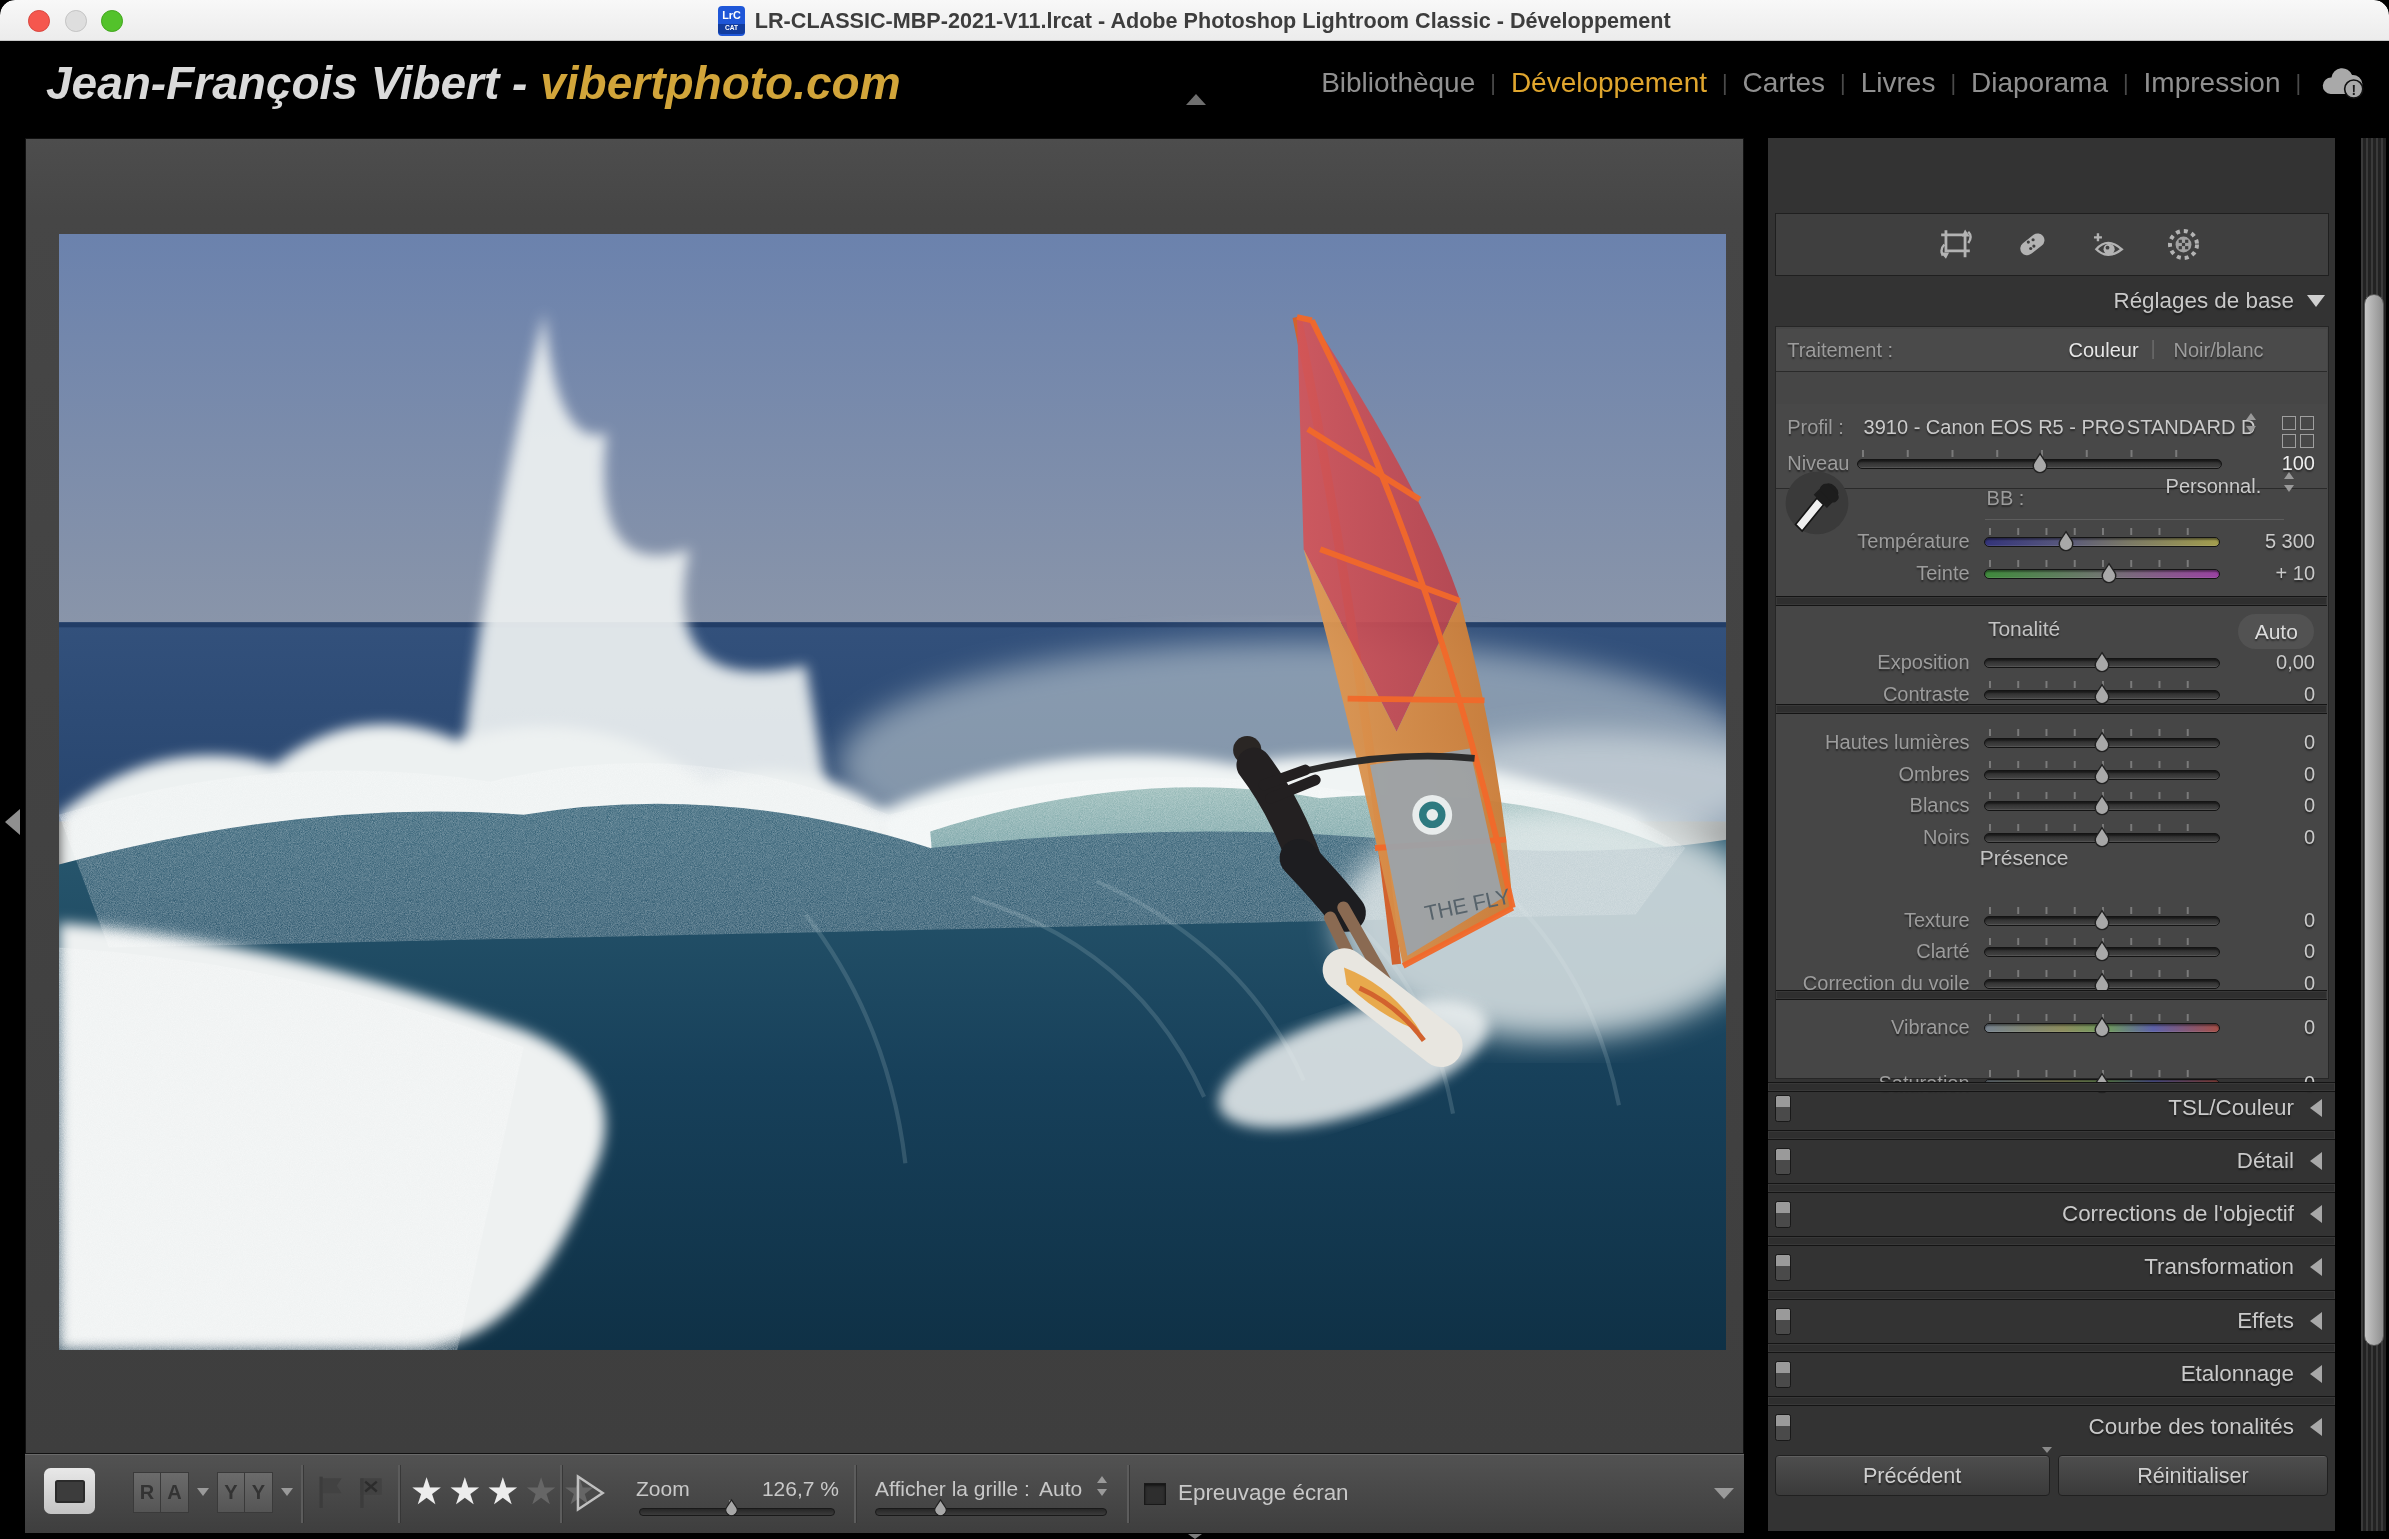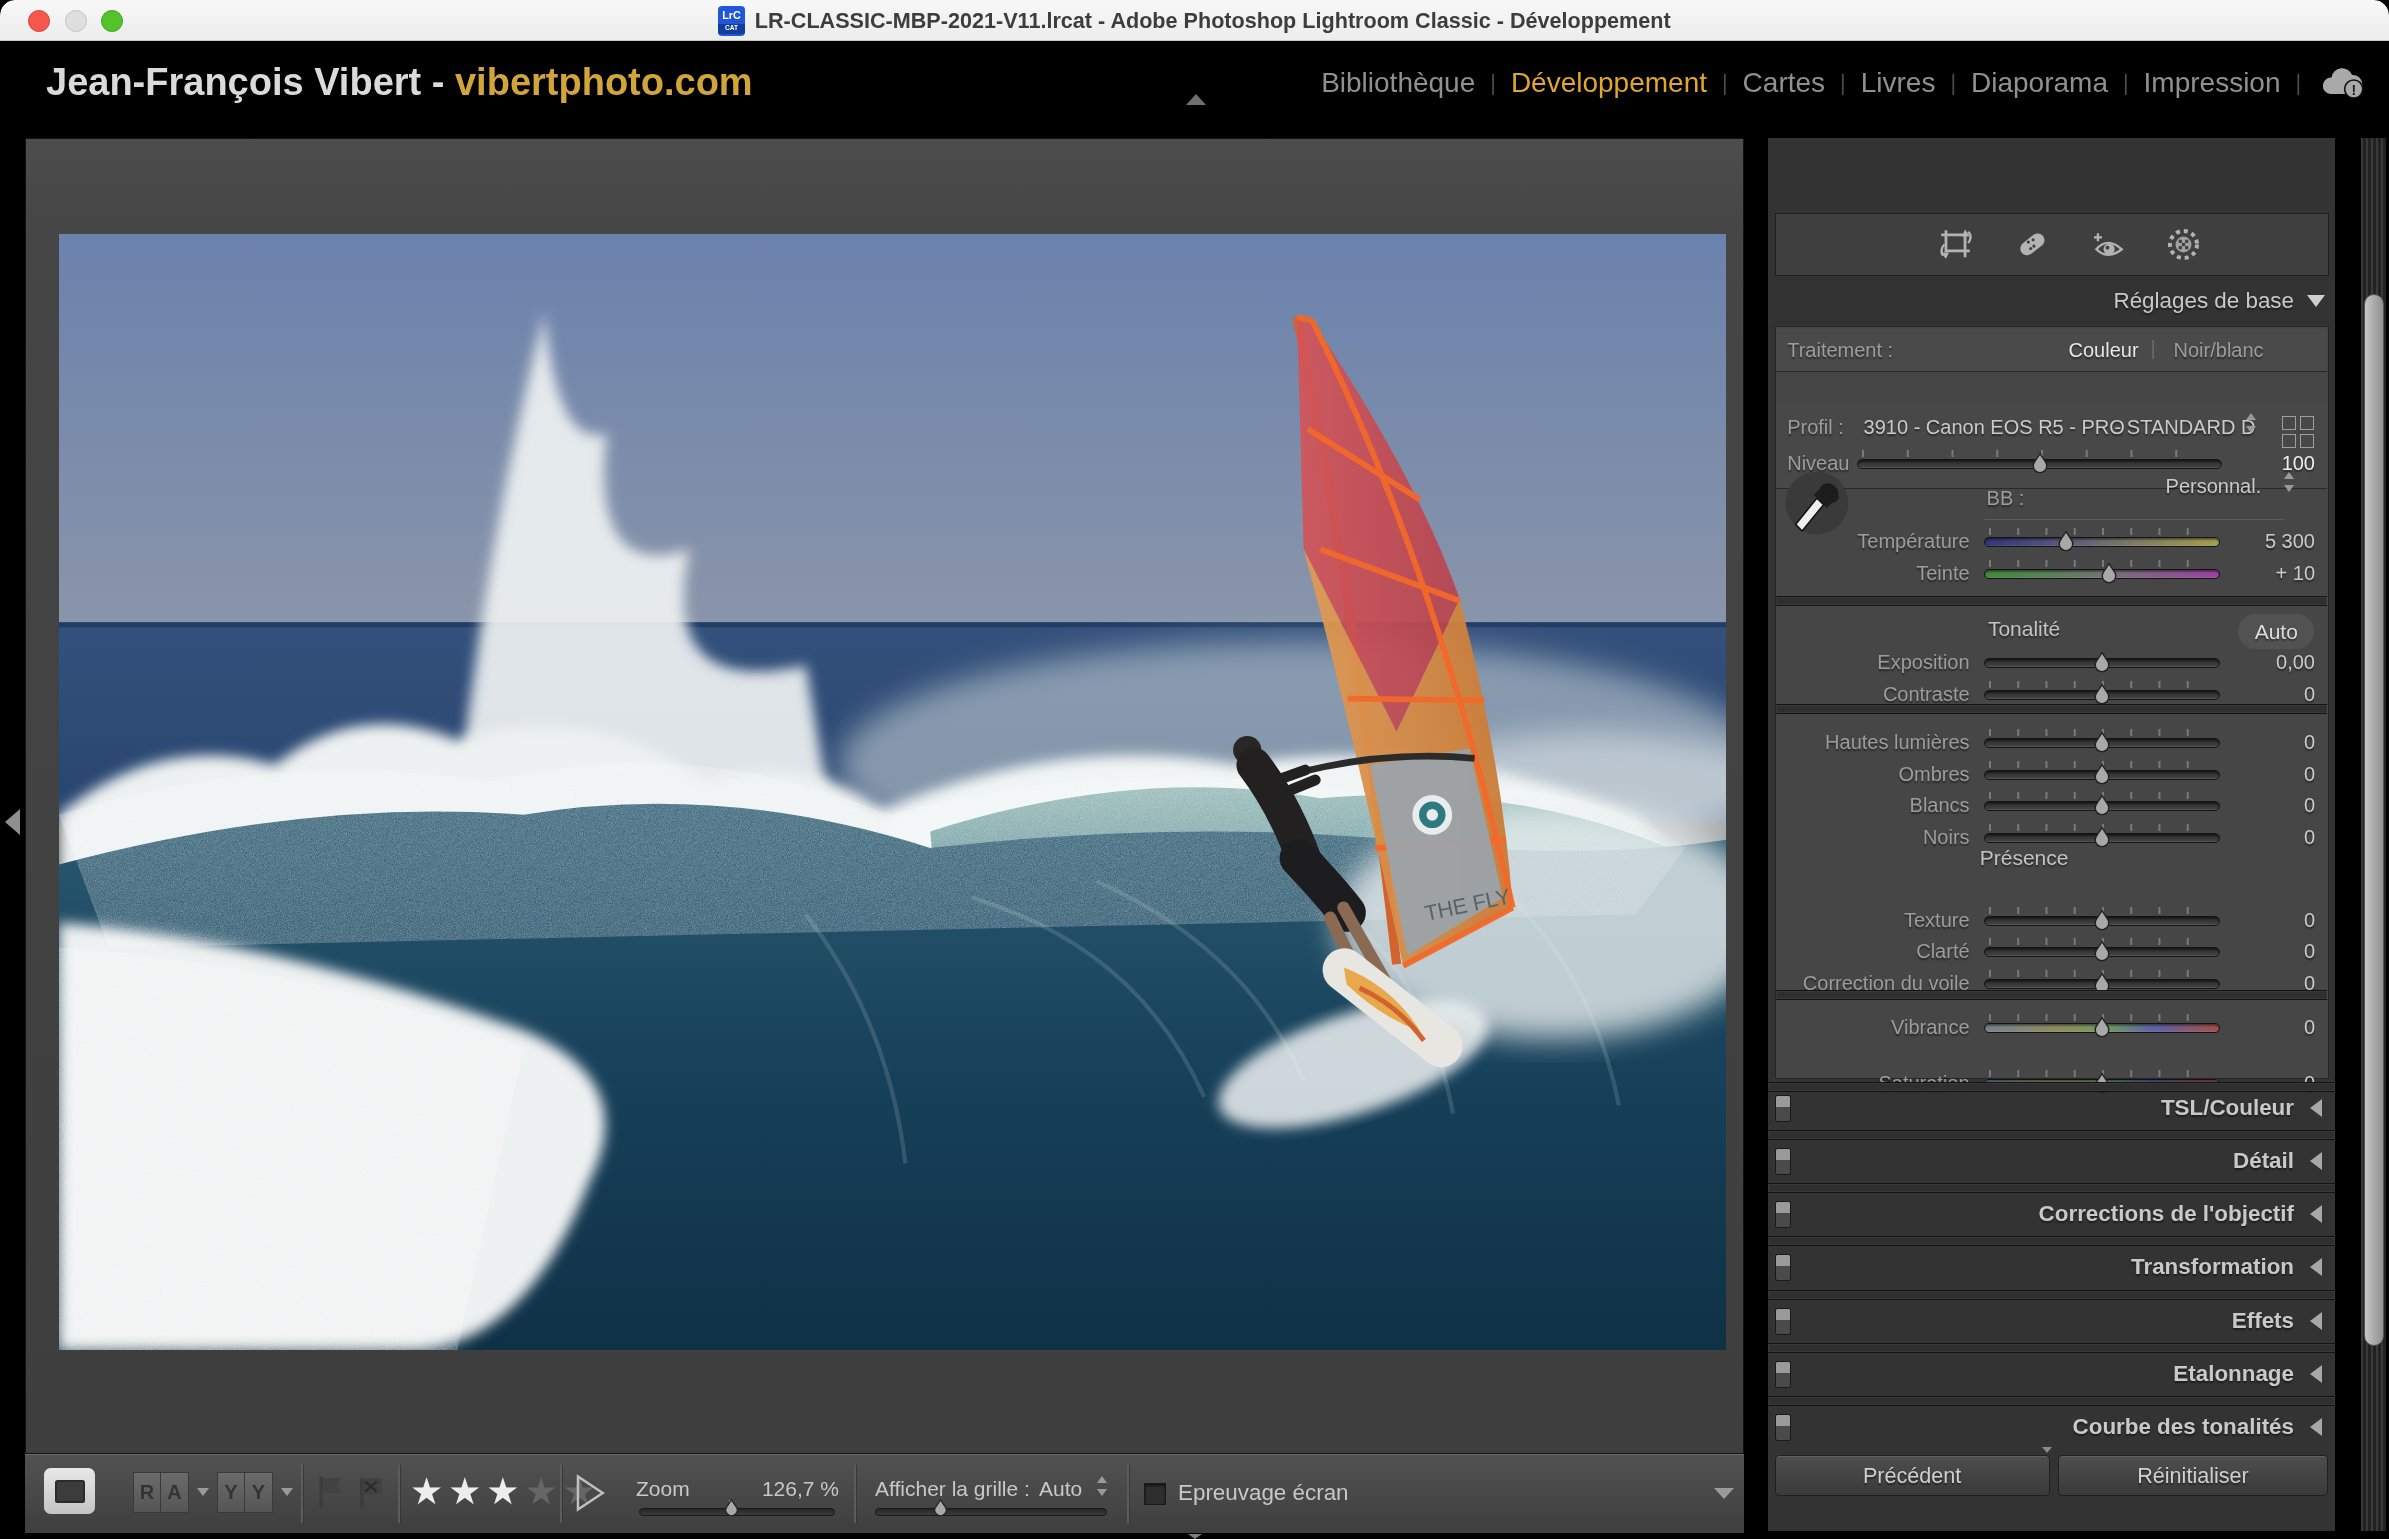--- a/index.html
+++ b/index.html
@@ -23,21 +23,21 @@
   #tl-min{left:65px;background:#dedede;border:0.8px solid #c2c2c2;}
   #tl-zoom{left:101px;background:#53c22b;border:0.8px solid #3fa51a;}
   #titlewrap{left:0;right:0;top:0;height:41px;display:flex;align-items:center;justify-content:center;gap:10px;}
   #lrc-icon{width:26.5px;height:30px;background:#1f57d8;border-radius:4.1px;position:relative;
     color:#fff;font-size:10.8px;font-weight:bold;text-align:center;line-height:18px;}
   #lrc-icon span{display:block;font-size:6.6px;line-height:6.6px;background:#123c9e;border-radius:0 0 3.3px 3.3px;padding:1.7px 0 2.5px;}
   #window-title{font-size:21.6px;font-weight:bold;color:#3d3d3d;}
 
   
   #navbar{left:0;top:41px;width:2389px;height:83px;background:#000;}
-  #identity{left:46px;top:0;height:83px;display:flex;align-items:center;font-size:38px;font-weight:600;color:#dadada;white-space:pre;}
+  #identity{left:46px;top:0;height:83px;display:flex;align-items:center;font-size:46px;font-weight:600;color:#dadada;white-space:pre;font-style:italic;}
   #identity .site{color:var(--gold);font-weight:600;}
   #modules{right:21.6px;top:0;height:83px;display:flex;align-items:center;font-size:28px;color:#909090;}
   .module{cursor:default;}
   .module.active{color:var(--mod-active);}
   .modsep{color:#4a4a4a;font-size:21.6px;margin:0 15px;}
   #cloud{width:48px;height:33px;position:relative;margin-left:3.3px;}
   #top-collapse{left:1186px;top:53px;width:0;height:0;border-left:10.8px solid transparent;border-right:10.8px solid transparent;border-bottom:11.6px solid #6f6f6f;}
 
   
   #content{left:25px;top:138px;width:1719px;height:1316px;border:1.7px solid #111;
@@ -107,21 +107,21 @@
   .track.plain{background:linear-gradient(180deg,#2a2a2a,#454545);}
   .track.temp{background:linear-gradient(90deg,#34347a 0%,#57577d 32%,#7c7a66 62%,#a39e4e 100%);}
   .track.tint{background:linear-gradient(90deg,#3f8a3c 0%,#6f776f 48%,#9a42a2 100%);}
   .track.sat{background:linear-gradient(90deg,#76828e 0%,#8d8d5f 33%,#6f9a5d 52%,#5e62a8 72%,#a65048 100%);}
   .ticks{position:absolute;top:3.3px;height:6.6px;
     background-image:linear-gradient(90deg,#7a7a7a 0 1.7px,transparent 1.7px);background-size:12.5% 100%;}
   .thumb-g{position:absolute;top:5px;width:18px;height:25px;}
   .auto-pill{position:absolute;right:13.3px;top:-5px;width:76px;height:35px;border-radius:17.4px;background:#525252;
     color:#dcdcdc;font-size:21px;display:flex;align-items:center;justify-content:center;}
   .mini-hdr{position:absolute;width:249px;text-align:center;font-size:21px;color:#c3c3c3;}
-  .cpanel{position:absolute;left:0;width:567px;height:43px;font-weight:bold;}
+  .cpanel{position:absolute;left:0;width:567px;height:43px;}
   .cpanel .toggle{position:absolute;left:6.6px;top:8.3px;width:16.6px;height:26.5px;border:1.7px solid #191919;border-radius:2.5px;
     background:linear-gradient(180deg,#9a9a9a 0 45%,#4a4a4a 45% 100%);}
   .cpanel .t{position:absolute;right:41px;top:8.3px;font-size:22.4px;color:var(--hdr);}
   .btn{position:absolute;top:1317px;height:41px;border-radius:4px;border:1.7px solid #202020;
     background:linear-gradient(#4e4e4e,#3a3a3a);box-shadow:inset 0 0.8px 0 rgba(255,255,255,.14);
     color:#cfcfcf;font-size:21.6px;display:flex;align-items:center;justify-content:center;}
   #btn-prev{left:6.6px;width:275px;}
   #btn-reset{left:290px;width:270px;}
   #btn-mid-dd{left:274px;top:1309px;width:0;height:0;border-left:5.8px solid transparent;border-right:5.8px solid transparent;border-top:6.6px solid #8a8a8a;position:absolute;}
 </style>

